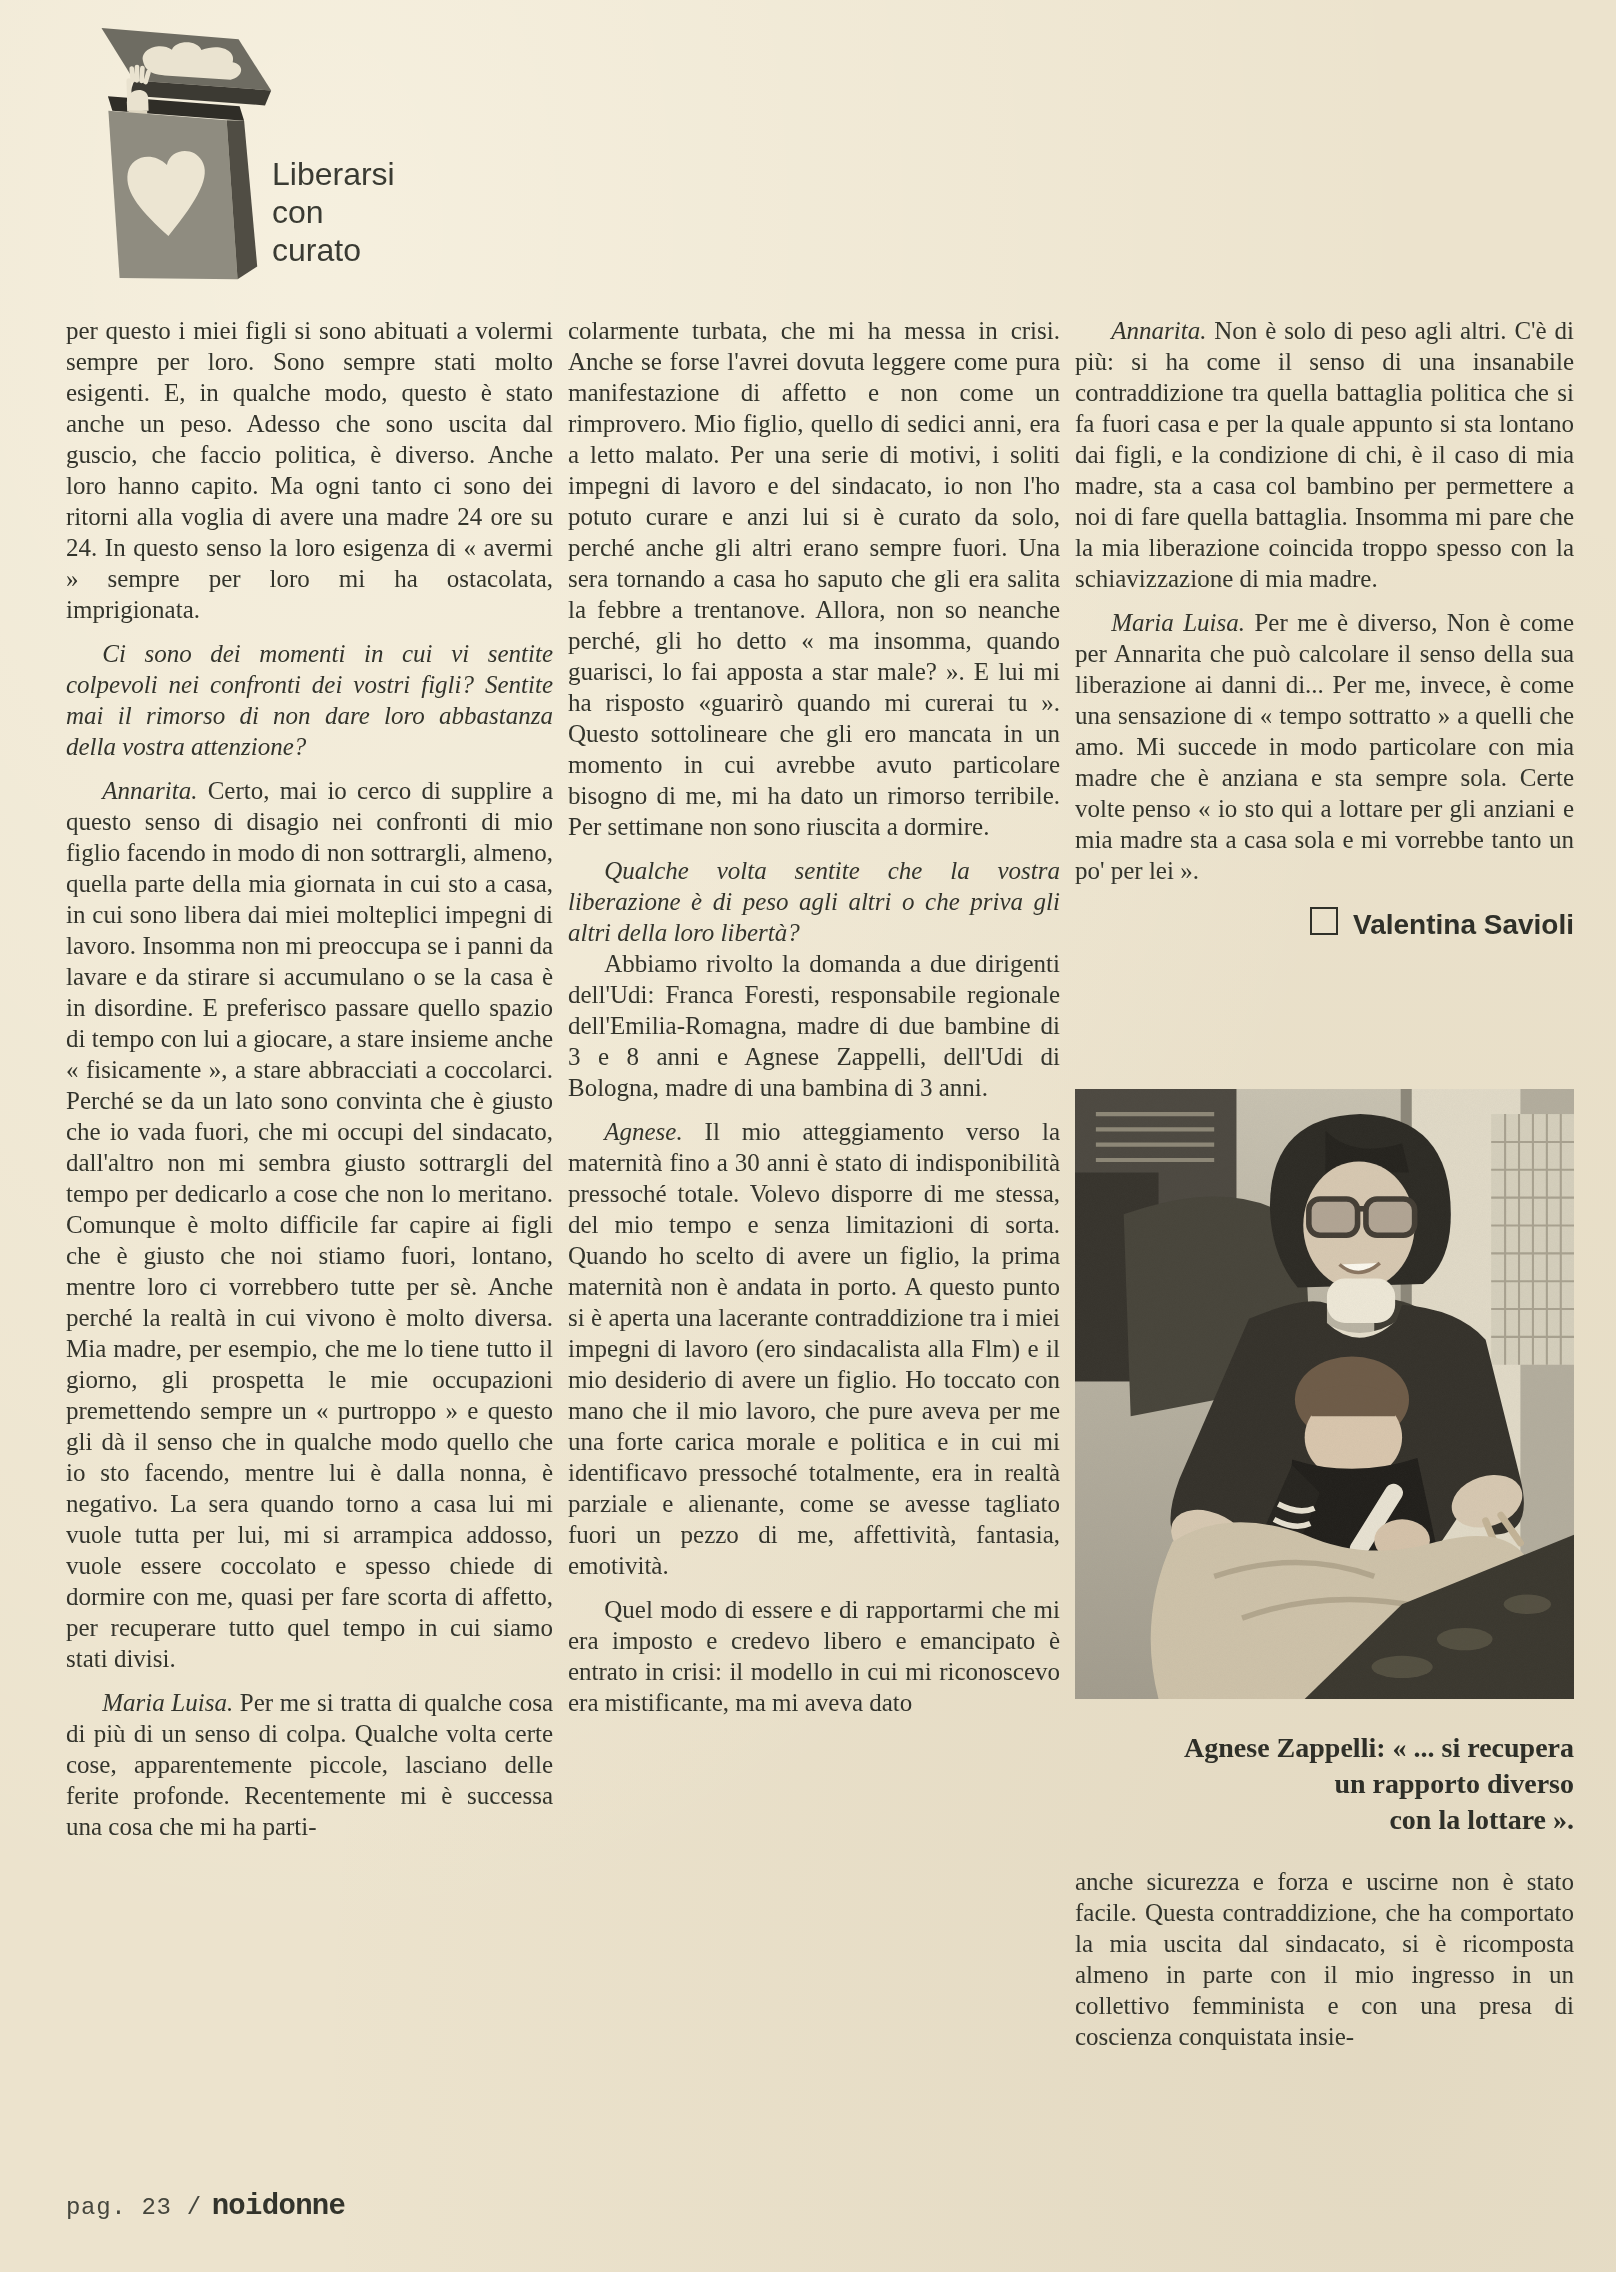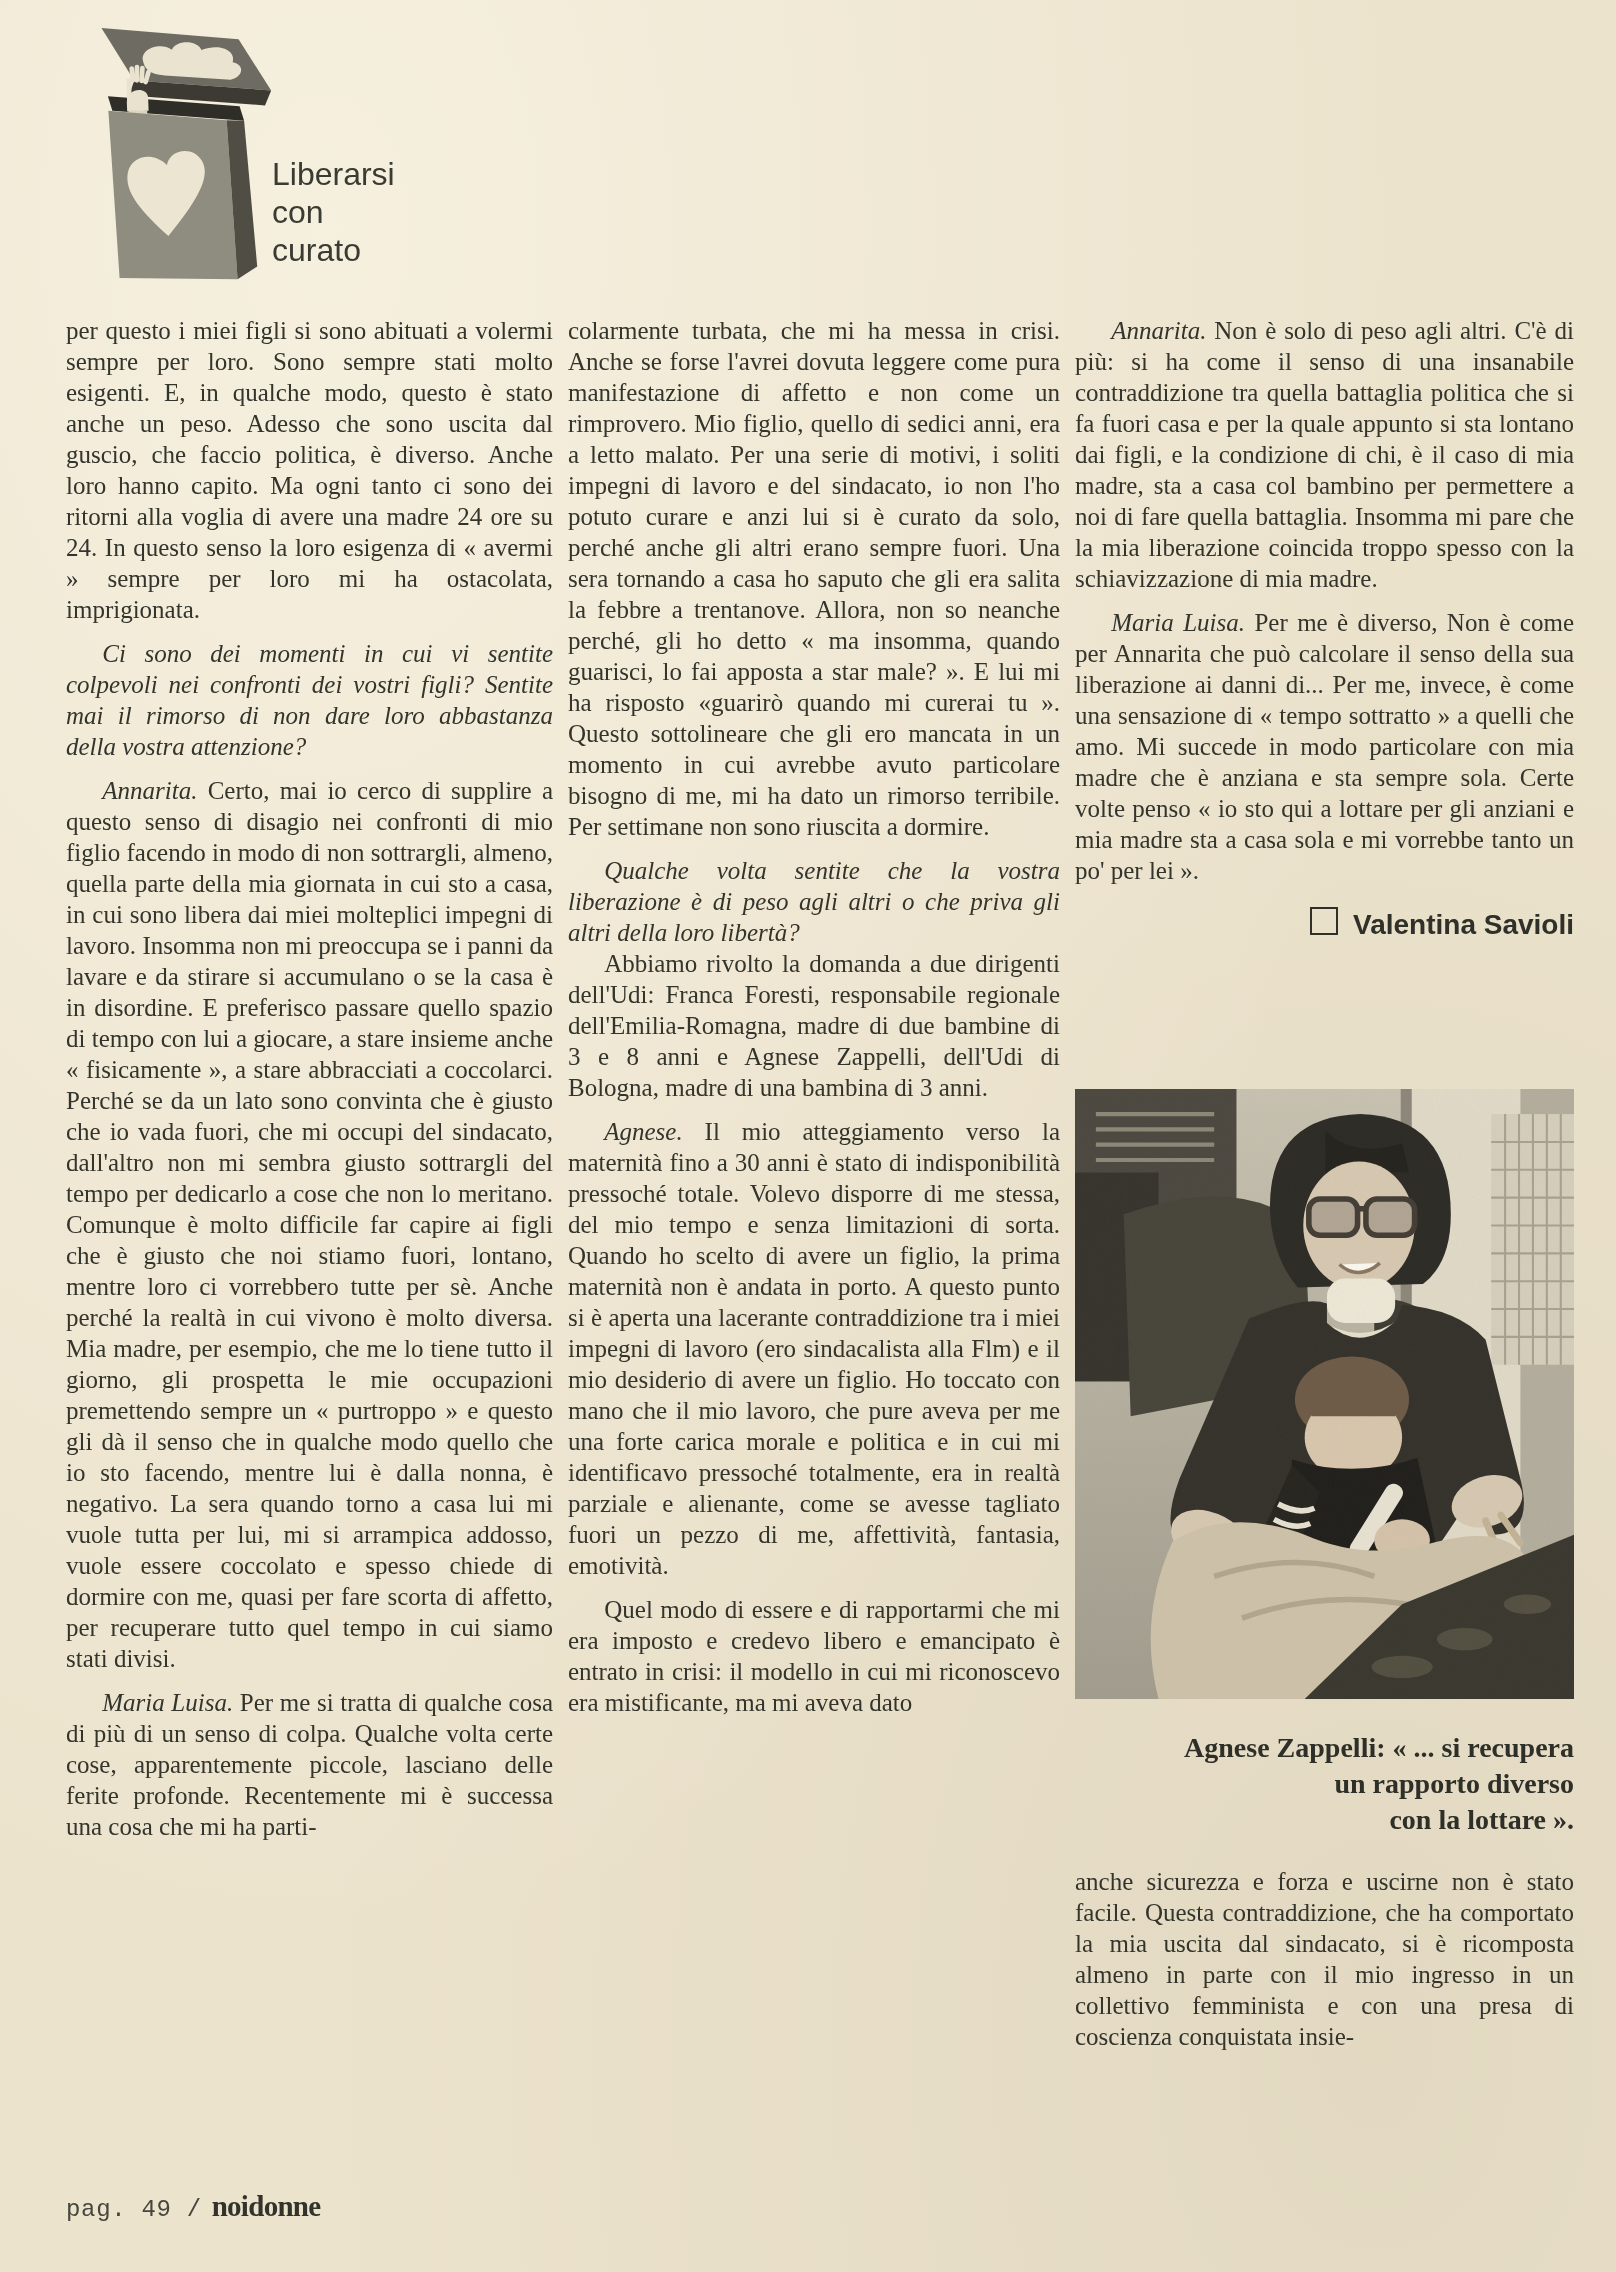--- a/index.html
+++ b/index.html
@@ -84,21 +84,21 @@
   
   .footer{
     position:absolute;left:66px;top:2190px;
     white-space:nowrap;
   }
   .footer .pg{
     font-family:"Liberation Mono", monospace;
     font-size:24px;color:#45463d;letter-spacing:0.7px;
   }
   .footer .mag{
-    font-family:Liberation Serif, serif;
+    font-family:Liberation Mono, monospace;
     font-weight:bold;font-size:29px;color:#32332b;
     letter-spacing:-0.7px;margin-left:9.7px;
   }
 </style>
 </head>
 <body>
 
 <div class="page">
 
   <svg class="logo" viewBox="0 0 330 410" aria-hidden="true">
@@ -252,17 +252,17 @@
       <span>un rapporto diverso</span>
       <span>con la lottare ».</span>
     </div>
 
     <div class="after-photo">
         <p class="para continuation">anche sicurezza e forza e uscirne non è stato facile. Questa contraddizione, che ha comportato la mia uscita dal sindacato, si è ricomposta almeno in parte con il mio ingresso in un collettivo femminista e con una presa di coscienza conquistata insie-</p>
       </div>
   </div>
 
   <div class="footer">
-    <span class="pg"><span>pag. 49</span> <span>/</span></span><span class="mag">noidonne</span>
+    <span class="pg"><span>pag. 23</span> <span>/</span></span><span class="mag">noidonne</span>
   </div>
 
 </div>
 
 
 </body></html>

